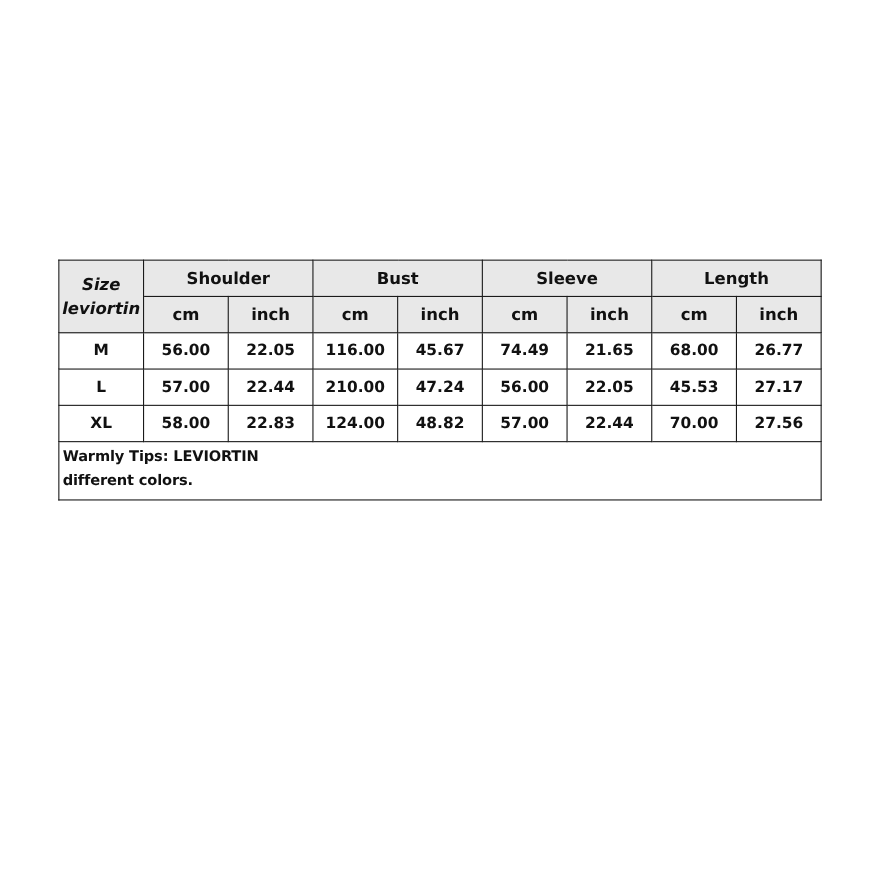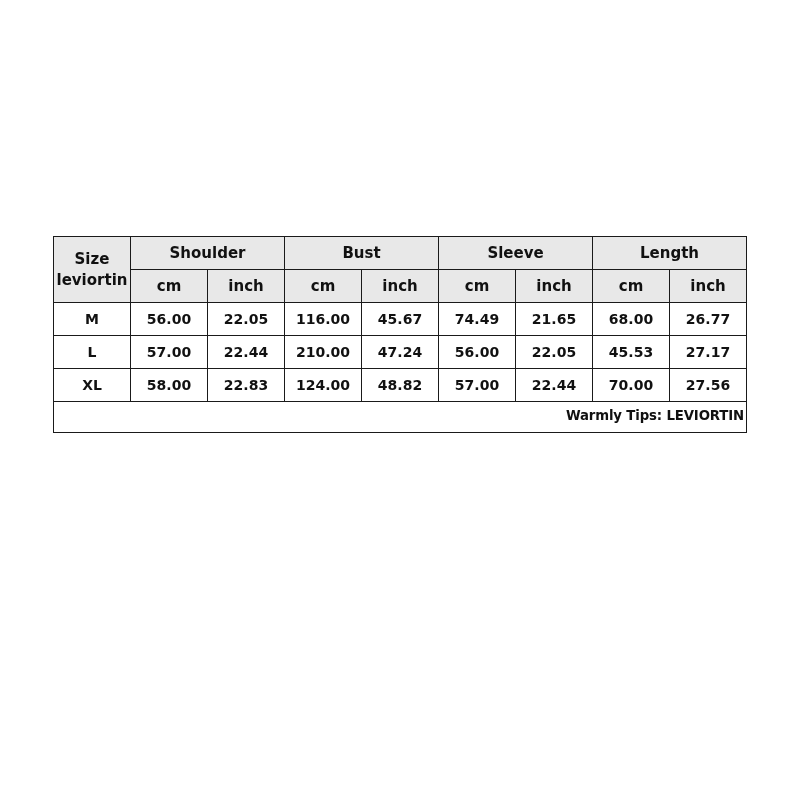--- a/index.html
+++ b/index.html
@@ -36,32 +36,32 @@
     font-size: 14px;
     height: 32px;
   }
   table.size-table th {
     background: #e8e8e8;
     font-size: 15px;
   }
   th.size-head {
     line-height: 21px;
     font-size: 15px;
+    font-style: italic;
   }
   col.c-size { width: 77px; }
   col.c-val { width: 77px; }
   .tips {
     border: 1px solid #1a1a1a;
     border-top: none;
     padding: 3px 2px 5px 3px;
     font-size: 13.3px;
     font-weight: bold;
     line-height: 22.2px;
     letter-spacing: -0.15px;
-    text-align: right;
   }
   .tips div {
     white-space: nowrap;
   }
 </style>
 </head>
 <body>
 
 <div class="chart">
   <table class="size-table">
@@ -128,14 +128,15 @@
       <td>57.00</td>
       <td>22.44</td>
       <td>70.00</td>
       <td>27.56</td>
     </tr>
   </tbody>
     </table>
 
   <div class="tips">
     <div>Warmly Tips: LEVIORTIN</div>
+    <div>different colors.</div>
   </div>
 </div>
 
 </body></html>

